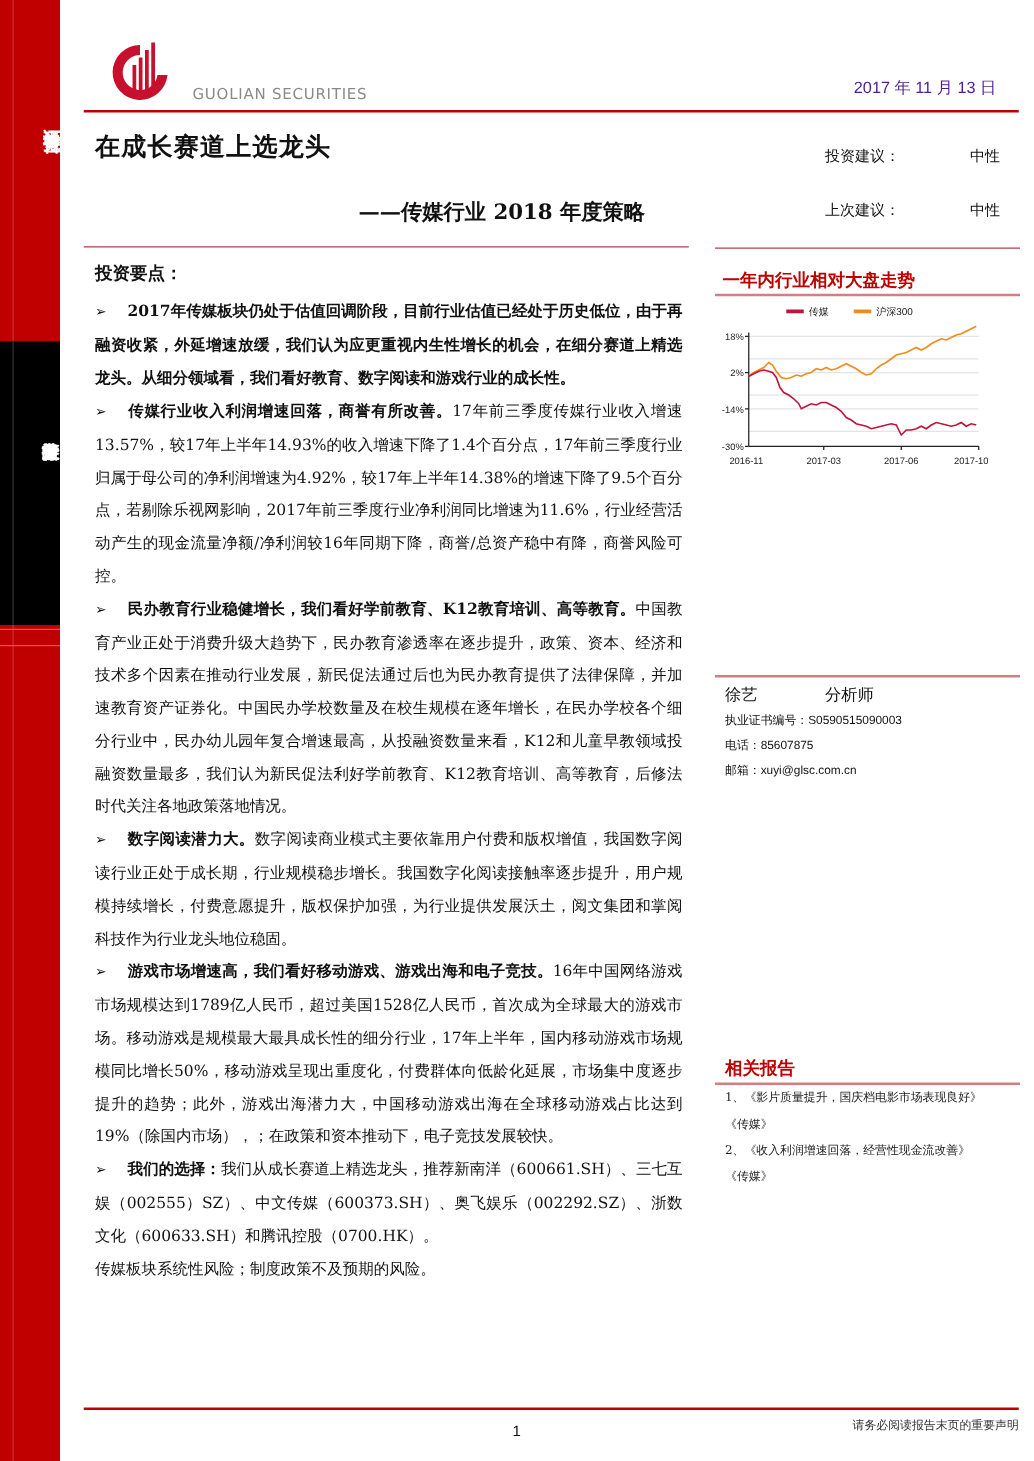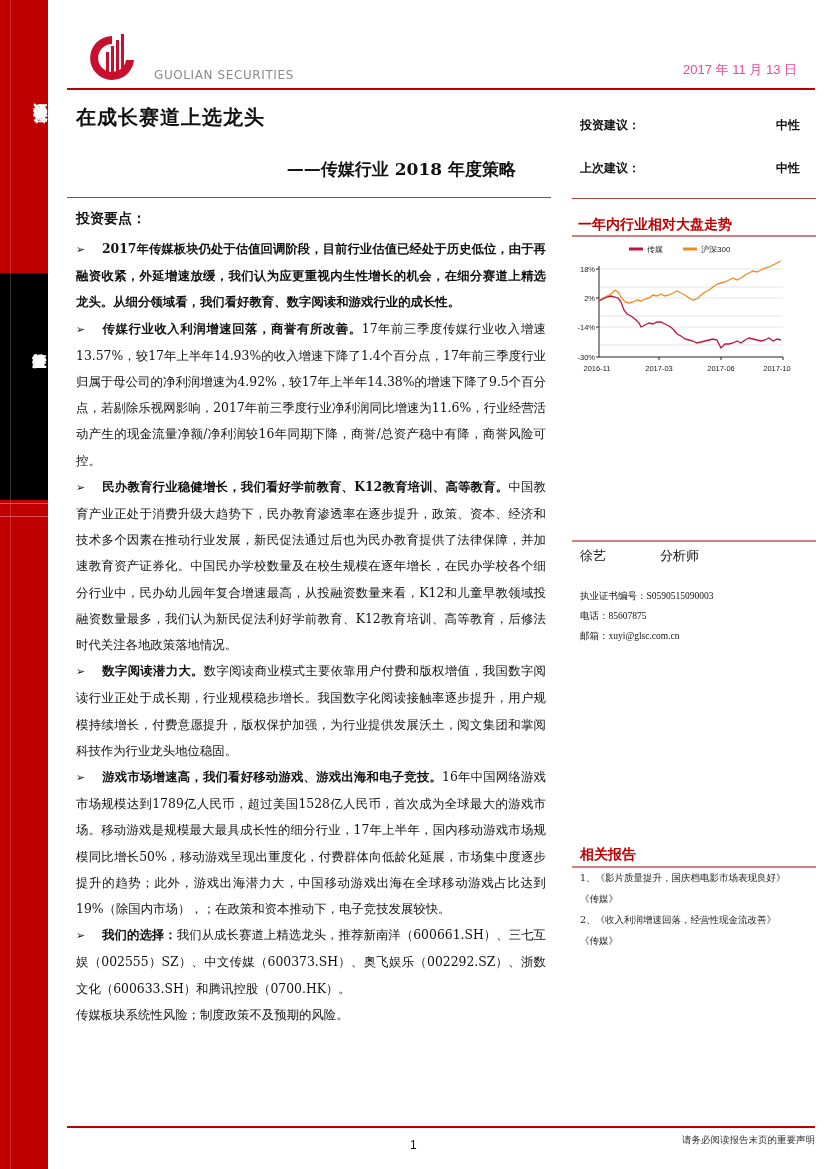--- a/index.html
+++ b/index.html
@@ -13,48 +13,48 @@
     .sidebar .black-band { position: absolute; left: 0; top: 273px; width: 48px; height: 227px; background: #000; }
     .sidebar .black-band .rule2 { position: absolute; left: 10px; top: 0; width: 1px; height: 100%; background: #333; }
     .sidebar .label-black { position: absolute; left: 0; top: 70px; width: 48px; color: #fff; font-family: "DejaVu Sans", sans-serif; font-weight: bold; font-size: 14px; line-height: 16px; writing-mode: vertical-rl; text-orientation: upright; display:flex; justify-content:center; }
     .sidebar .red-line { position: absolute; left: 0; width: 48px; height: 1px; background: #e05050; }
 
     
     .logo { position: absolute; left: 84px; top: 30px; width: 220px; height: 55px; }
     .logo .mark { position: absolute; left: 0; top: 0; width: 56px; height: 56px; }
     .logo .cn { position: absolute; left: 68px; top: 2px; font-family: "DejaVu Sans", sans-serif; font-size: 27px; color: #6a6a6a; font-weight: bold; letter-spacing: 1px; }
     .logo .en { position: absolute; left: 70px; top: 38px; font-family: "DejaVu Sans", sans-serif; font-size: 12px; color: #8a8a8a; letter-spacing: 0.6px; }
-    .date { position: absolute; right: 30px; top: 61px; font-family: "Liberation Sans", sans-serif; font-size: 13px; color: #ec4899; }
+    .date { position: absolute; right: 30px; top: 61px; font-family: "Liberation Sans", sans-serif; font-size: 13px; color: #4c1d95; }
     .hr-main { position: absolute; left: 67px; top: 88px; width: 748px; height: 2px; background: #c00000; }
 
     .title { position: absolute; left: 76px; top: 104px; font-size: 20px; font-weight: bold; font-family: "DejaVu Serif", serif; letter-spacing: 1px; }
     .subtitle { position: absolute; right: 311px; top: 158px; font-size: 17px; font-weight: bold; font-family: "DejaVu Serif", serif; }
     .hr-sub { position: absolute; left: 67px; top: 197px; width: 484px; height: 1px; background: #b04040; }
 
     
-    .rating-row { position: absolute; left: 580px; width: 220px; font-weight: bold; font-size: 12px; font-family: "DejaVu Serif", serif; }
+    .rating-row { position: absolute; left: 580px; width: 220px; font-weight: normal; font-size: 12px; font-family: "DejaVu Serif", serif; text-align: center; }
     .rating-row .v { position: absolute; right: 0; top: 0; }
     .hr-r2 { position: absolute; left: 572px; top: 198px; width: 244px; height: 1px; background: #b04040; }
     .chart-title { position: absolute; left: 578px; top: 216px; font-size: 14px; font-weight: bold; color: #c00000; font-family: "DejaVu Serif", serif; }
     .hr-chart { position: absolute; left: 572px; top: 235px; width: 244px; height: 2px; background: #d08080; }
 
     .chart { position: absolute; left: 565px; top: 240px; width: 250px; height: 140px; }
 
     
     .section-h { position: absolute; left: 76px; top: 210px; font-size: 14px; font-weight: bold; font-family: "DejaVu Serif", serif; }
     .content { position: absolute; left: 76px; top: 236px; width: 470px; font-size: 12.4px; line-height: 26.2px; text-align: justify; font-family: "DejaVu Serif", serif; }
     .para { margin: 0; }
     .para .bullet { display: inline-block; width: 26px; font-family: "DejaVu Sans", sans-serif; font-size: 11px; }
     .para .bold { font-weight: bold; }
 
     
     .hr-analyst { position: absolute; left: 572px; top: 540px; width: 244px; height: 2px; background: #d08080; }
     .analyst-name { position: absolute; left: 580px; top: 547px; font-size: 13px; font-family: "DejaVu Serif", serif; }
     .analyst-role { position: absolute; left: 660px; top: 547px; font-size: 13px; font-family: "DejaVu Serif", serif; }
-    .analyst-line { position: absolute; left: 580px; font-size: 9.5px; font-family: Liberation Serif, serif; color: #111; margin-top: 20px; }
+    .analyst-line { position: absolute; left: 580px; font-size: 9.5px; font-family: Liberation Sans, sans-serif; color: #111; }
 
     
     .related-title { position: absolute; left: 580px; top: 846px; font-size: 14px; font-weight: bold; color: #c00000; font-family: "DejaVu Serif", serif; text-align: center; }
     .hr-related { position: absolute; left: 572px; top: 866px; width: 244px; height: 2px; background: #d08080; }
     .related-item { position: absolute; left: 580px; font-size: 9.5px; font-family: "DejaVu Serif", serif; color: #222; }
 
     
     .hr-foot { position: absolute; left: 67px; top: 1126px; width: 748px; height: 2px; background: #c00000; }
     .page-num { position: absolute; left: 410px; top: 1138px; font-family: "Liberation Sans", sans-serif; font-size: 12px; }
     .disclaimer { position: absolute; right: 12px; top: 1134px; font-size: 9.5px; font-family: "DejaVu Serif", serif; color: #333; }

